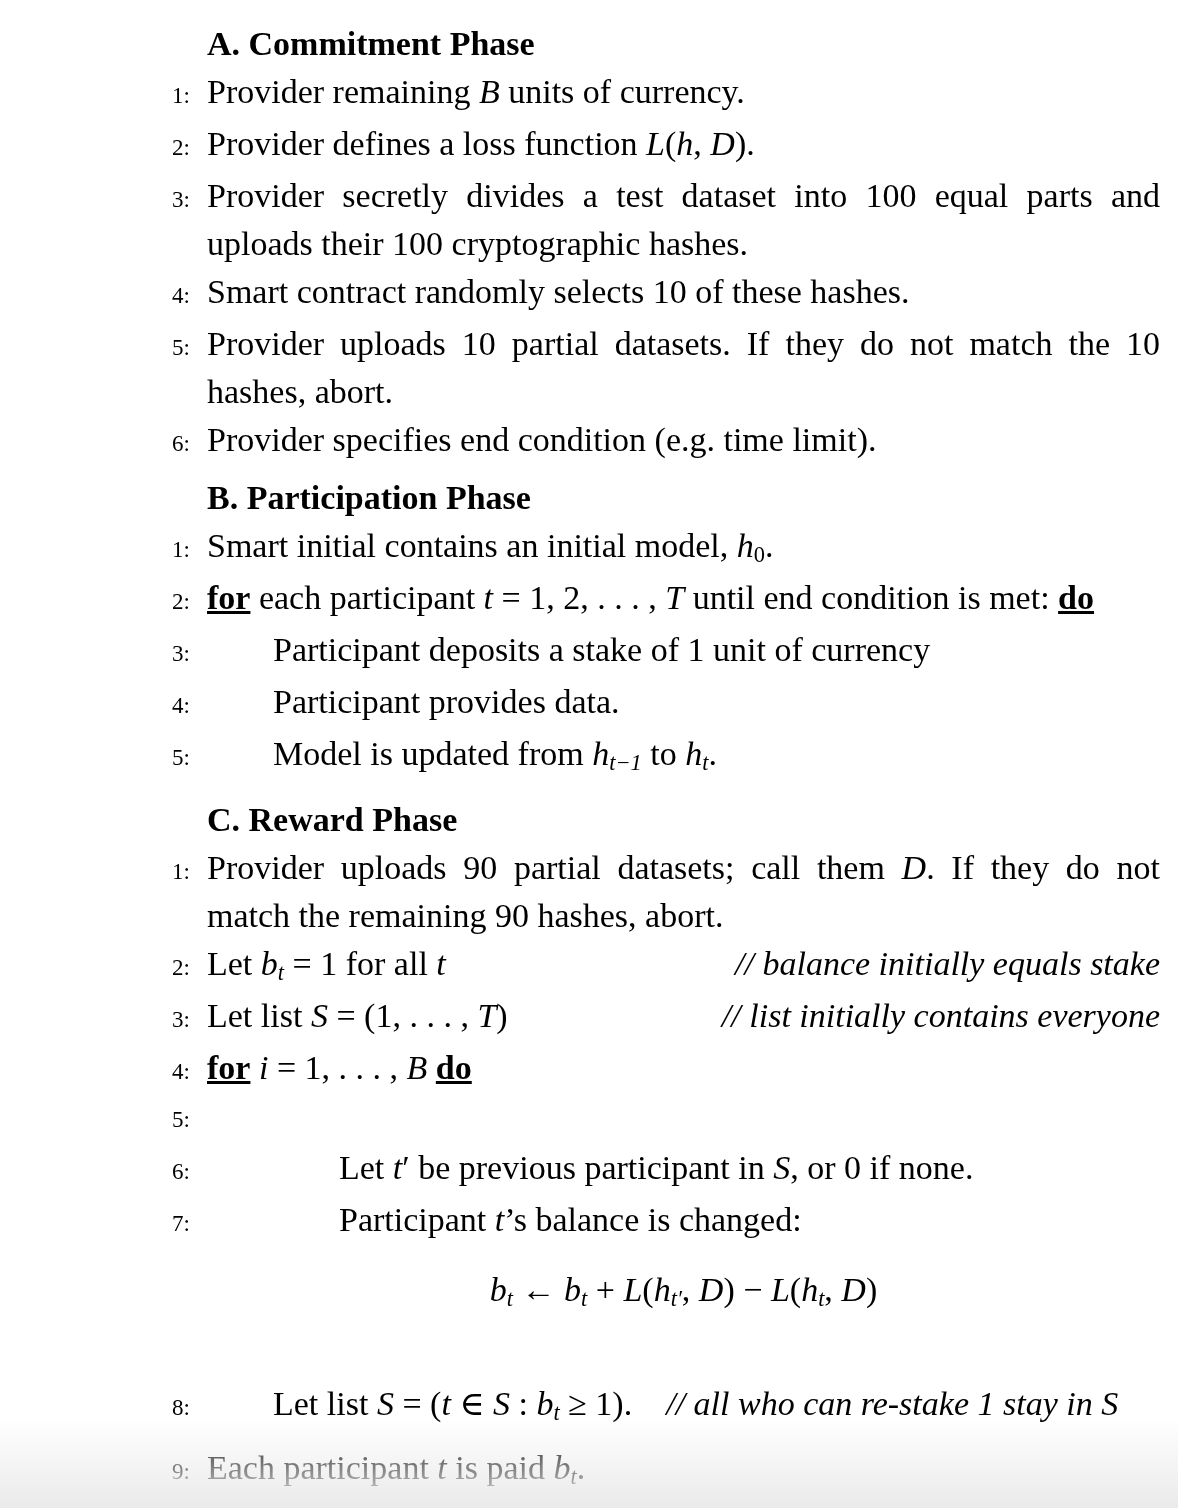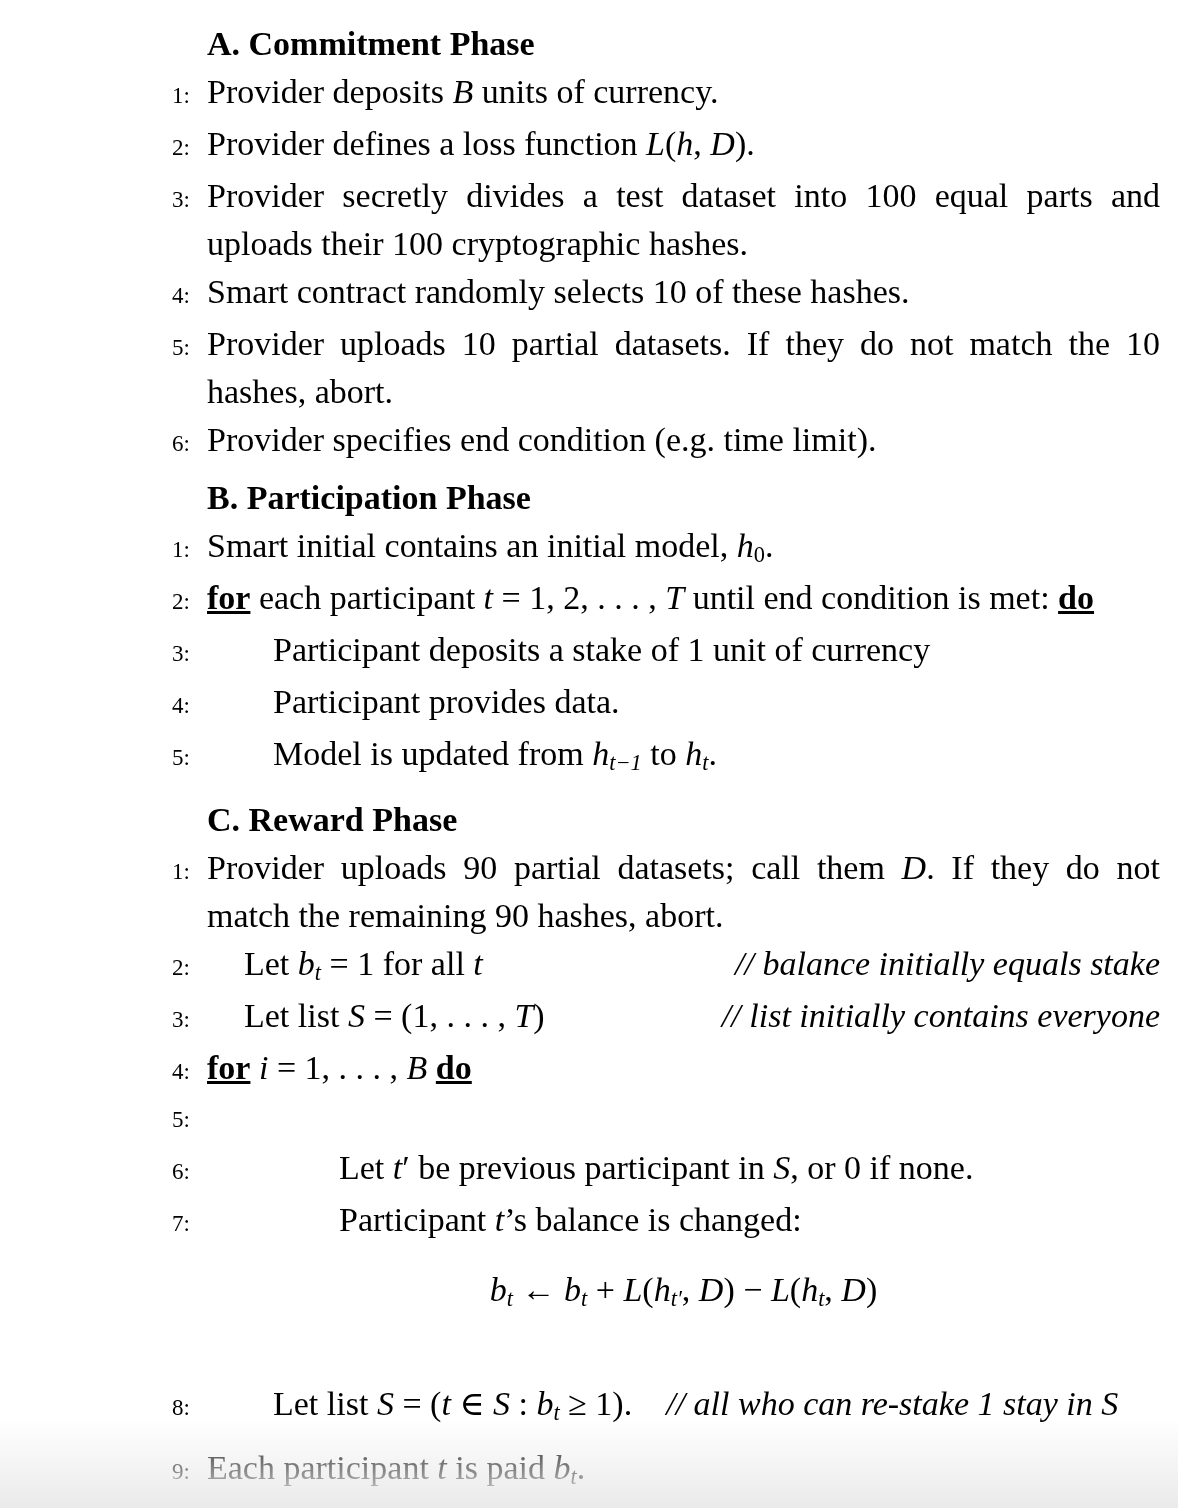--- a/index.html
+++ b/index.html
@@ -27,21 +27,21 @@
     flex: 0 0 47px;
     box-sizing: border-box;
     padding-right: 17px;
     text-align: right;
     font-size: 23px;
     line-height: 48px;
   }
   .body { flex: 1 1 auto; text-align: justify; min-width: 0; }
   .body.ind1 { text-indent: 66px; }
   .body.ind2 { text-indent: 132px; }
-  .body.has-cmt { display: flex; align-items: flex-start; text-align: left; text-indent: 0; margin-left: 37px; }
+  .body.has-cmt { display: flex; align-items: flex-start; text-align: left; text-indent: 0; }
   .body.has-cmt .main { text-indent: 0; }
   .cmt { margin-left: auto; white-space: nowrap; }
   .s-b { font-weight: 700; text-decoration: underline; }
   .s-m, .s-i { font-style: italic; }
   .s-sub, .s-msub { font-size: 66%; vertical-align: -0.24em; line-height: 0; }
   .s-msub { font-style: italic; }
   .formula {
     padding-left: 47px;
     text-align: center;
     margin: 18px 0 66px 0;
@@ -54,21 +54,21 @@
     pointer-events: none;
   }
 </style>
 </head>
 <body>
 
 <div class="algo" id="algo">
     <div class="section-title">A. Commitment Phase</div>
     <div class="step">
       <span class="num">1:</span>
-      <span class="body ind0"><span>Provider deposits </span><span class="s-m">B</span><span> units of currency.</span></span>
+      <span class="body ind0"><span>Provider remaining </span><span class="s-m">B</span><span> units of currency.</span></span>
     </div>
     <div class="step">
       <span class="num">2:</span>
       <span class="body ind0"><span>Provider defines a loss function </span><span class="s-m">L</span><span>(</span><span class="s-m">h</span><span>, </span><span class="s-m">D</span><span>).</span></span>
     </div>
     <div class="step">
       <span class="num">3:</span>
       <span class="body ind0"><span>Provider secretly divides a test dataset into 100 equal parts and uploads their 100 cryptographic hashes.</span></span>
     </div>
     <div class="step">

